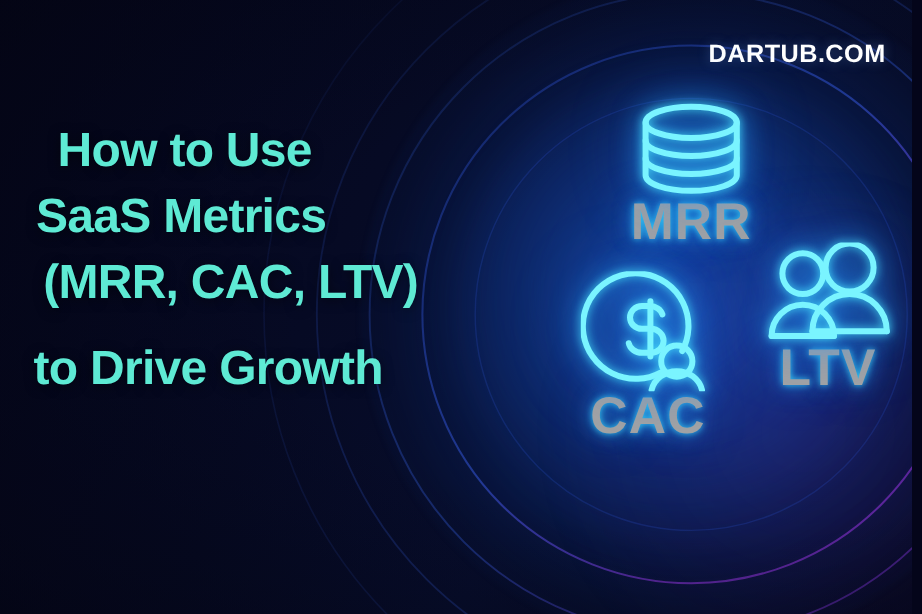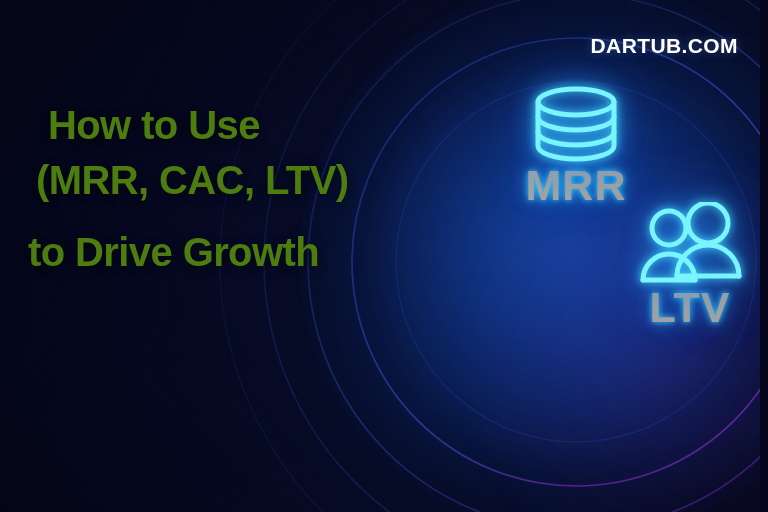--- a/index.html
+++ b/index.html
@@ -89,21 +89,21 @@
     color: #ffffff;
     text-shadow: 0 0 10px rgba(120,170,255,0.35);
   }
 
   
   .headline {
     position: absolute;
     left: 18px;
     top: 98px;
     width: 400px;
-    color: #4d7c0f;
+    color: #5eead4;
     font-size: 40px;
     font-weight: bold;
     line-height: 55px;
     letter-spacing: -0.6px;
     text-shadow: 0 2px 10px rgba(0,0,0,0.5);
   }
   .headline .l1 { padding-left: 30px; }
   .headline .l2 { padding-left: 12px; }
   .headline .l3 { padding-left: 2px; margin-left: 16px; }
   .headline .l4 { padding-left: 10px; margin-top: 17px; }
@@ -183,34 +183,49 @@
     <circle cx="576" cy="262" r="356" fill="none" stroke="url(#ringGradC)" stroke-width="1.3" opacity="0.6"></circle>
     <circle cx="576" cy="262" r="180" fill="none" stroke="#2447b4" stroke-width="1.2" opacity="0.30"></circle>
   </svg>
 
   <div class="bg-vignette"></div>
 
   <div class="logo">DARTUB.COM</div>
 
   <div class="headline">
     <div class="l1">How to Use</div>
+    <div class="l2">SaaS Metrics</div>
     <div class="l3">(MRR, CAC, LTV)</div>
     <div class="l4">to Drive Growth</div>
   </div>
 
   <div id="metric-mrr" class="metric">
     <svg class="metric-icon" width="96" height="80" viewBox="0 0 96 80">
       <ellipse cx="48" cy="18" rx="38" ry="13"></ellipse>
       <path d="M10 18 L10 62 A38 13 0 0 0 86 62 L86 18"></path>
       <path d="M10 33 A38 13 0 0 0 86 33"></path>
       <path d="M10 48 A38 13 0 0 0 86 48"></path>
     </svg>
     <div class="metric-label">MRR</div>
   </div>
 
+  <div id="metric-cac" class="metric">
+    <svg class="metric-icon" width="112" height="100" viewBox="0 0 112 100">
+
+      <path d="M84.5 66.5 A44 44 0 1 0 66.5 84.5"></path>
+
+      <path d="M58 25 L58 71"></path>
+      <path d="M68 36 A11 9 0 0 0 57.5 29 L51 29 A10 9.5 0 0 0 51 48
+               L58.5 48 A10.5 10 0 0 1 58.5 68 L51 68 A11.5 9.5 0 0 1 40 60"></path>
+
+      <circle cx="80" cy="75" r="13"></circle>
+      <path d="M59 99 A21.5 20 0 0 1 101 99"></path>
+    </svg>
+    <div class="metric-label">CAC</div>
+  </div>
 
   <div id="metric-ltv" class="metric">
     <svg class="metric-icon" width="108" height="84" viewBox="0 0 108 84">
 
       <circle cx="33" cy="26" r="17"></circle>
       <path d="M7 78 A26 26 0 0 1 59 78"></path>
       <line x1="7" y1="78" x2="59" y2="78"></line>
 
       <circle cx="72" cy="21" r="20"></circle>
       <path d="M41 74 A31 31 0 0 1 103 74"></path>

